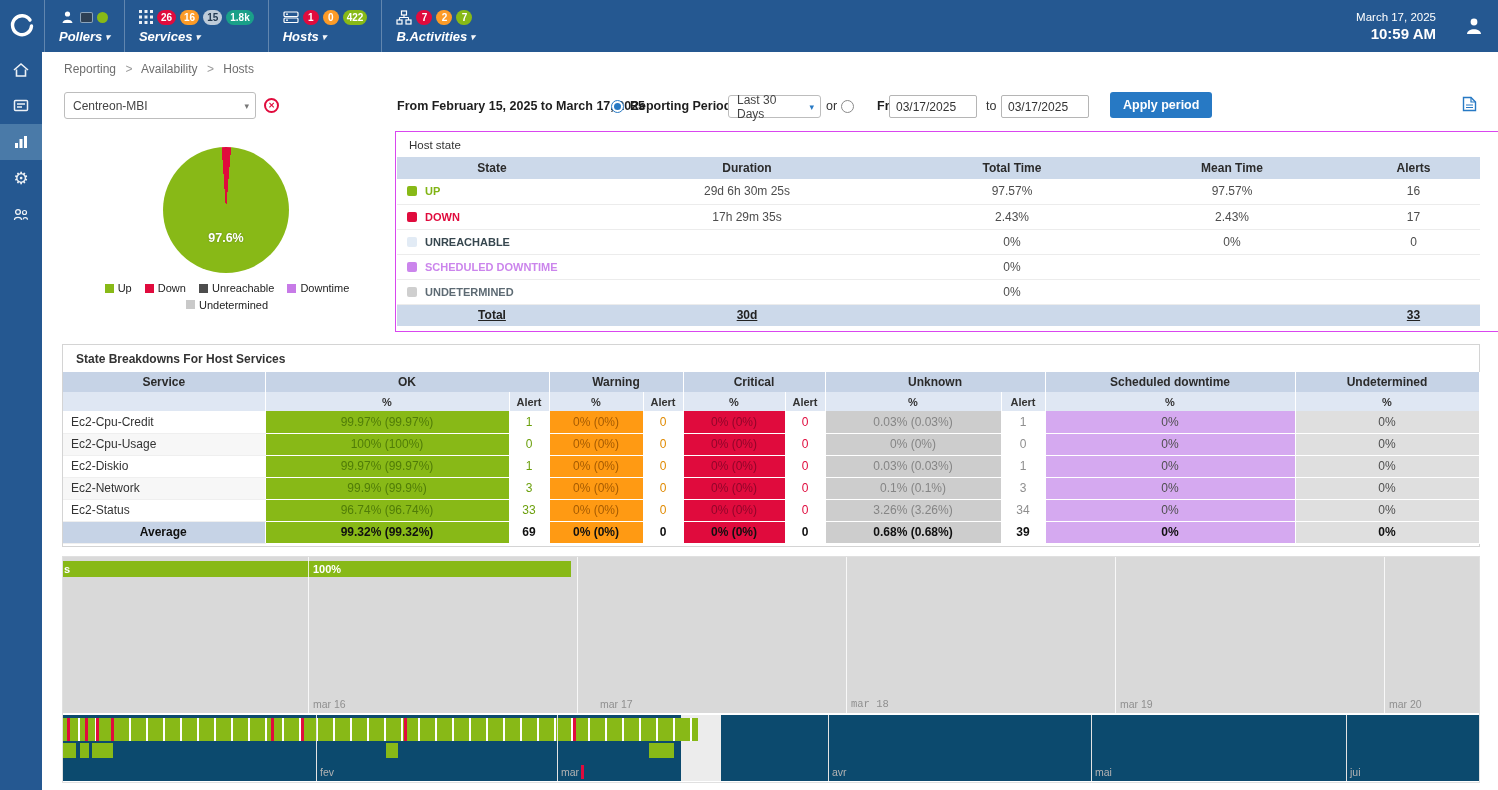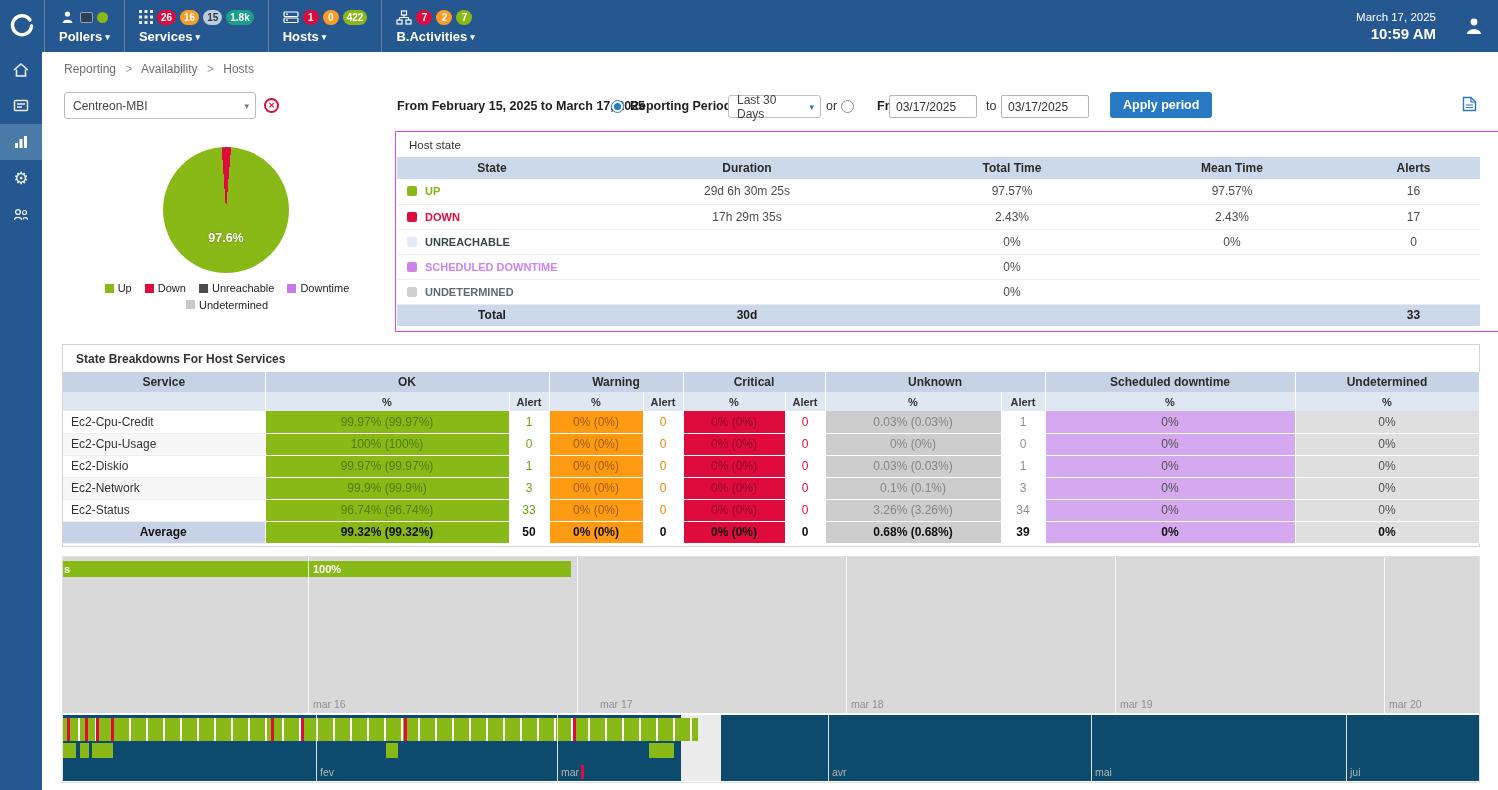--- a/index.html
+++ b/index.html
@@ -5,21 +5,21 @@
   * { box-sizing: border-box; }
   body { margin:0; background:#fff; font-family:"Liberation Sans", sans-serif; }
   .screen { position:relative; width:1498px; height:790px; background:#fff; overflow:hidden; }
 
   
   .topbar { position:absolute; left:0; top:0; width:100%; height:52px; background:#255891; display:flex; align-items:stretch; color:#fff; }
   .logo-box { width:44px; display:flex; align-items:center; justify-content:center; cursor:pointer; }
   .nav-group { display:flex; flex-direction:column; justify-content:center; padding:0 14px; border-left:1px solid rgba(255,255,255,.28); cursor:pointer; }
   .nav-group:first-of-type { border-left:none; }
   .icons-row { display:flex; align-items:center; gap:4px; height:17px; }
-  .nav-label { font-size:13px; font-weight:bold; margin-top:3px; white-space:nowrap; }
+  .nav-label { font-size:13px; font-weight:bold; margin-top:3px; white-space:nowrap;font-style:italic; }
   .caret { font-size:9px; margin-left:3px; vertical-align:1px; opacity:.95; }
   .badge { height:15px; min-width:16px; padding:0 4px; border-radius:8px; color:#fff; font-size:10px; font-weight:bold; line-height:15px; text-align:center; display:inline-block; }
   .b-critical { background:#e00b3d; }
   .b-warning  { background:#fd9b27; }
   .b-unknown  { background:#bfccda; color:#243a52; }
   .b-ok       { background:#88b917; }
   .b-ok-total { background:#1aa089; }
   .chip-dark { width:13px; height:11px; background:#2e4054; border-radius:2px; display:inline-block; box-shadow:inset 0 0 0 1px #8ba4bc; }
   .chip-green { width:11px; height:11px; background:#88b917; border-radius:50%; display:inline-block; }
   .top-spacer { flex:1; }
@@ -63,21 +63,21 @@
 
   
   .hs-panel { position:absolute; left:395px; top:131px; width:1258px; height:201px; border:1px solid #d946ef; background:#fff; }
   .panel-title { font-size:11.5px; color:#333; padding:7px 0 6px 13px; }
   .panel-title.bold { font-weight:bold; font-size:12px; }
   table { border-collapse:collapse; table-layout:fixed; }
   .hs-table { width:1083px; margin-left:1px; }
   .hs-table th { background:#ccd9ea; height:22px; font-size:12px; font-weight:bold; color:#2b2b2b; }
   .hs-table td { height:25px; font-size:12px; color:#4d4d4d; text-align:center; border-bottom:1px solid #ececec; }
   .hs-table td.state { text-align:left; padding-left:10px; }
-  .hs-table tr.total td { background:#ccd9ea; font-weight:bold; color:#222; height:22px; border-bottom:none; }
+  .hs-table tr.total td { background:#ccd9ea; font-weight:bold; color:#222; height:22px; border-bottom:none;text-decoration:underline; }
   .sq { width:10px; height:10px; display:inline-block; vertical-align:-1px; margin-right:8px; border-radius:2px; }
   .sq-up{background:#88b917} .sq-down{background:#e00b3d} .sq-unre{background:#e2ebf5} .sq-sched{background:#cb85ec} .sq-und{background:#cfcfcf}
   .st-label { font-weight:bold; font-size:11px; }
   .c-up-t{color:#81b414} .c-down-t{color:#e00b3d} .c-unre-t{color:#37474f} .c-sched-t{color:#cb85ec} .c-und-t{color:#5d6a73}
 
   
   .bd-panel { position:absolute; left:62px; top:344px; width:1418px; height:203px; border:1px solid #d4d4d4; background:#fff; }
   .bd-table { width:1416px; }
   .bd-table th.h1 { background:#c6d3e6; height:20px; font-size:12px; font-weight:bold; color:#2b2b2b; border-right:1px solid #fff; }
   .bd-table th.h2 { background:#dfe7f3; height:19px; font-size:11px; font-weight:bold; color:#333; border-right:1px solid #fff; overflow:hidden; }
@@ -470,21 +470,21 @@
           <td class="c-crit">0% (0%)</td>
           <td class="a-crit">0</td>
           <td class="c-unk">3.26% (3.26%)</td>
           <td class="a-unk">34</td>
           <td class="c-sched">0%</td>
           <td class="c-undet">0%</td>
         </tr>
         <tr class="avg">
           <td class="svc">Average</td>
           <td class="c-ok">99.32% (99.32%)</td>
-          <td class="a-ok">50</td>
+          <td class="a-ok">69</td>
           <td class="c-warn">0% (0%)</td>
           <td class="a-warn">0</td>
           <td class="c-crit">0% (0%)</td>
           <td class="a-crit">0</td>
           <td class="c-unk">0.68% (0.68%)</td>
           <td class="a-unk">39</td>
           <td class="c-sched">0%</td>
           <td class="c-undet">0%</td>
         </tr>
       </tbody>
@@ -495,21 +495,21 @@
     <div class="tl-main" style="background: rgb(217, 217, 217);">
       <div class="tl-strip" style="width: 508px; height: 16px; background: rgb(136, 185, 23);">
         <span class="tl-partial">s</span>
         <span class="tl-value">100%</span>
       </div>
     <div class="tl-gridline" style="left: 245px;"></div>
         <div class="tl-daylabel" style="left: 250px;">mar 16</div>
         <div class="tl-gridline" style="left: 514px;"></div>
         <div class="tl-daylabel" style="left: 537px;">mar 17</div>
         <div class="tl-gridline" style="left: 783px;"></div>
-        <div class="tl-daylabel" style="left: 788px;">mar 18</div>
+        <div class="tl-daylabel" style="left: 788px; font-family: Liberation Mono, monospace;">mar 18</div>
         <div class="tl-gridline" style="left: 1052px;"></div>
         <div class="tl-daylabel" style="left: 1057px;">mar 19</div>
         <div class="tl-gridline" style="left: 1321px;"></div>
         <div class="tl-daylabel" style="left: 1326px;">mar 20</div>
       </div>
     <div class="tl-mini">
       <div class="tl-selection" style="left: 618px; width: 40px;"></div>
       <div class="tl-bars1" style="left: 0px; width: 635px;">
           <div class="tl-redline" style="left: 4px;"></div>
           <div class="tl-redline" style="left: 22px;"></div>

